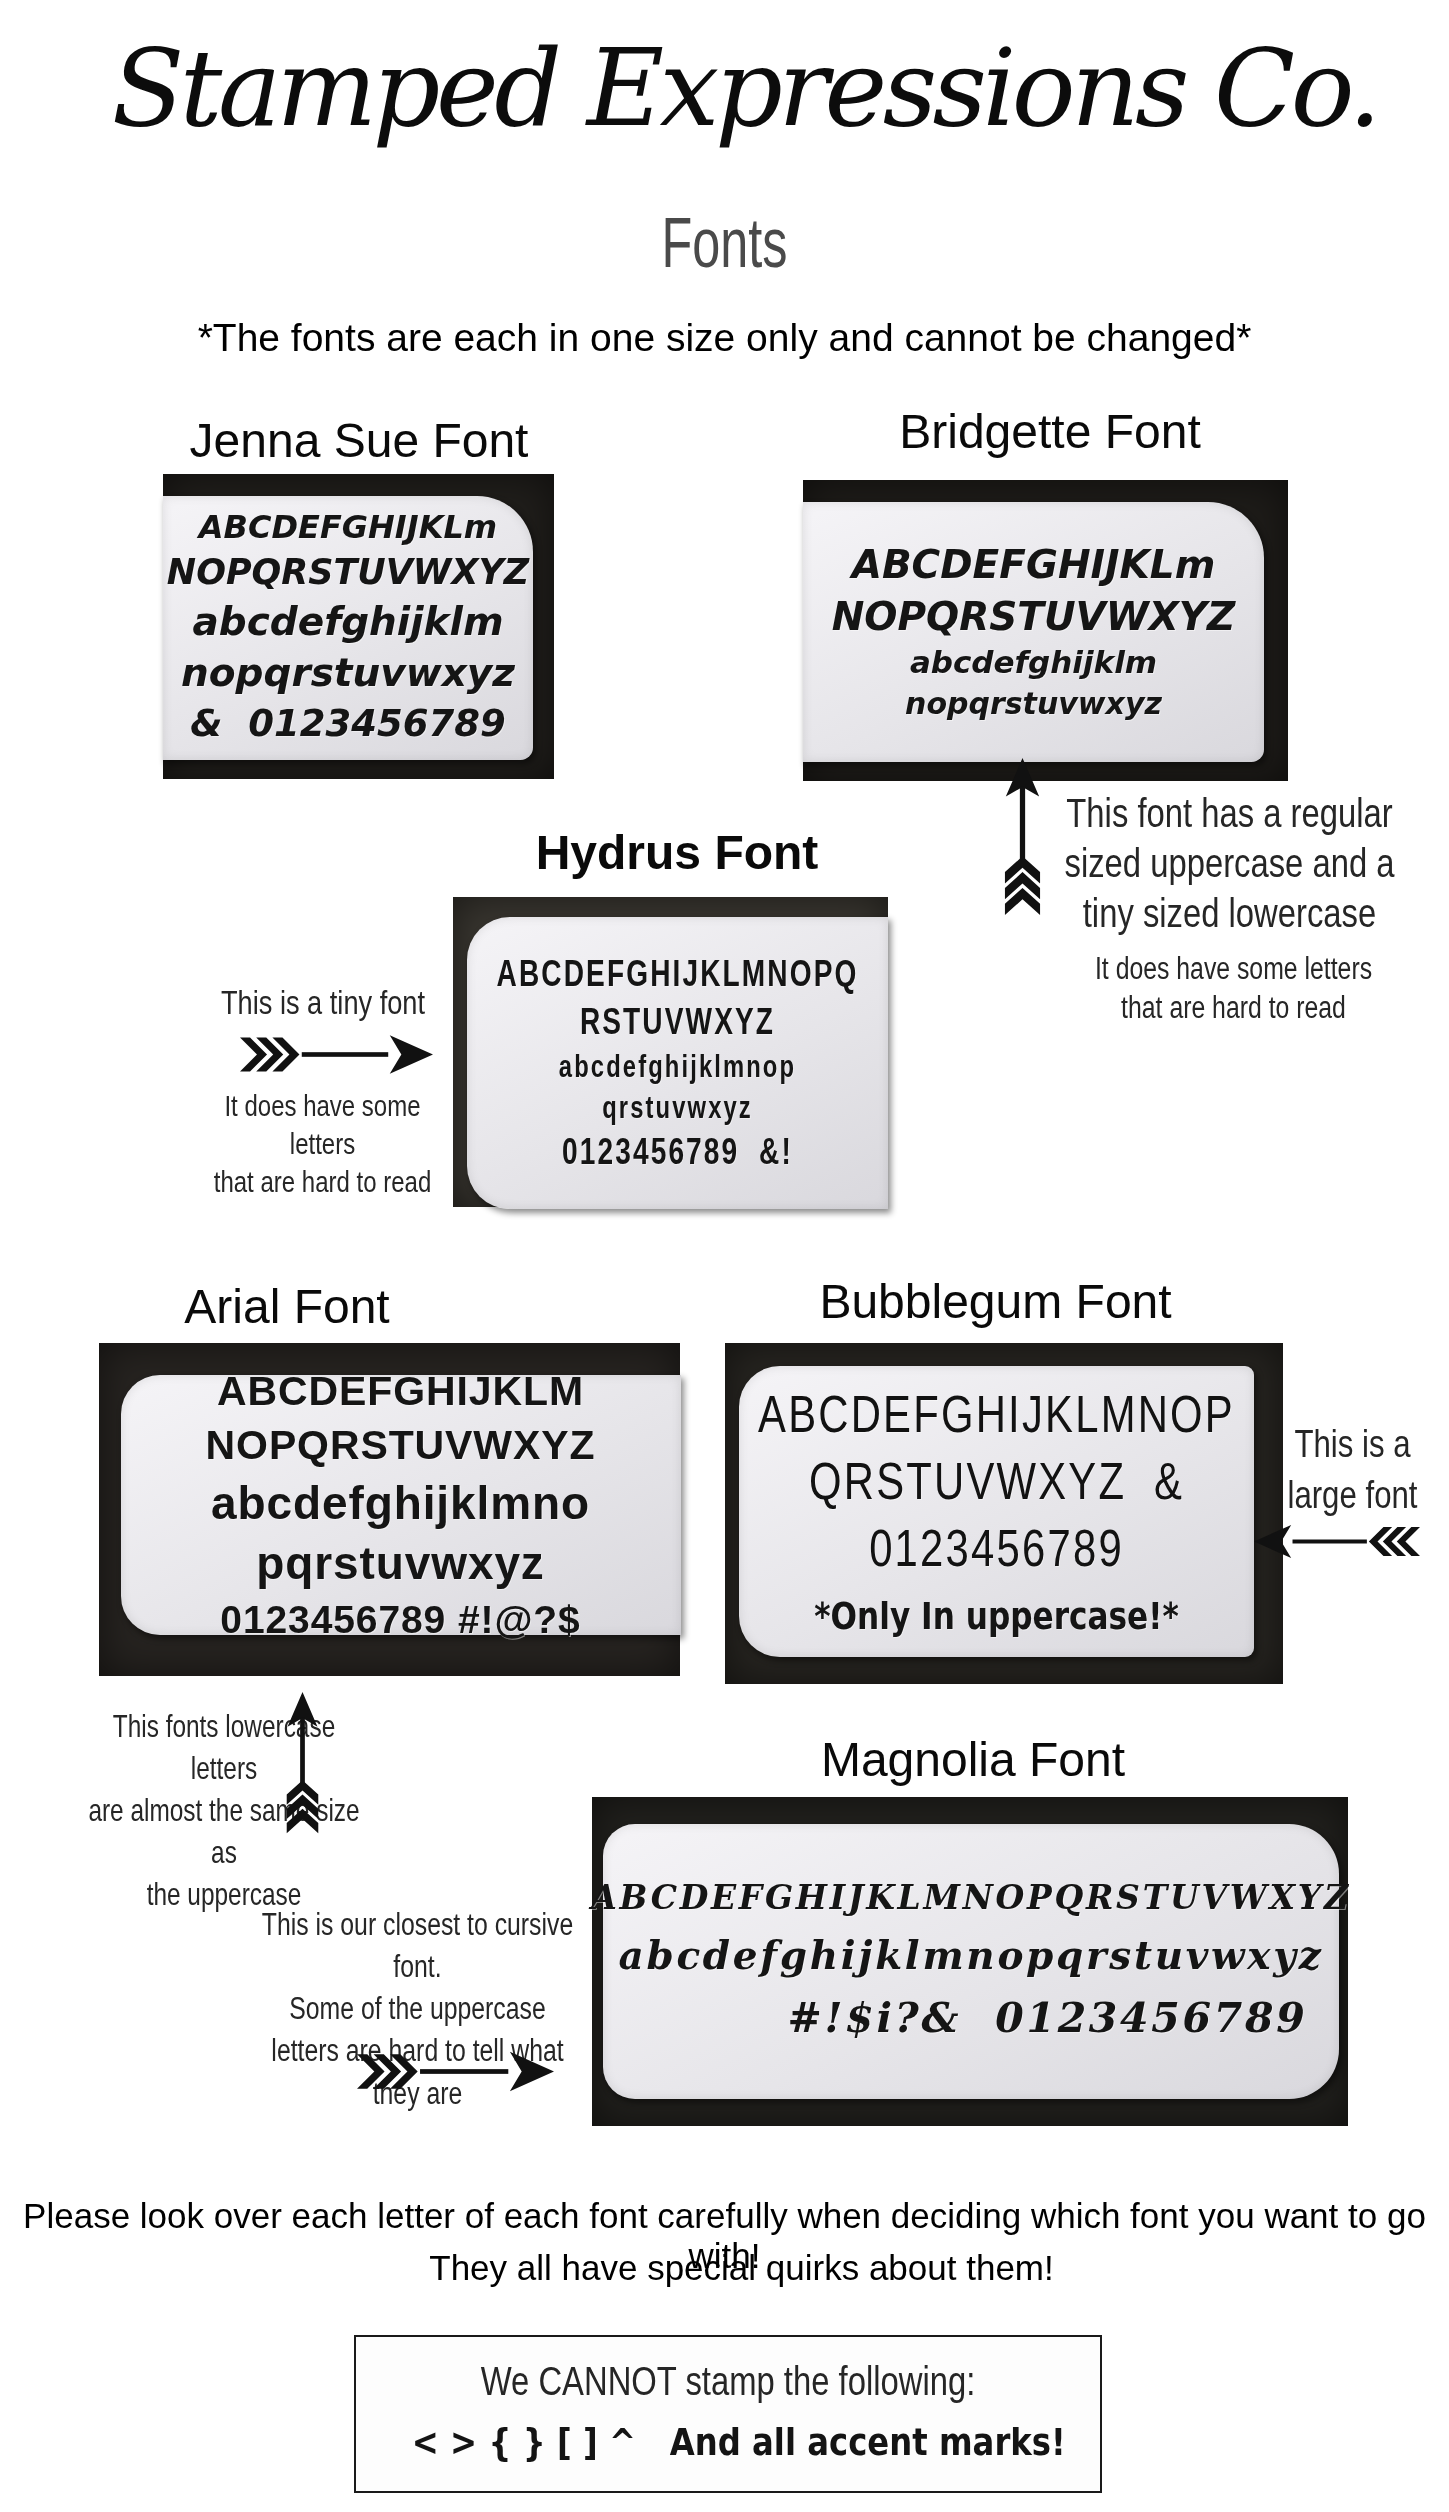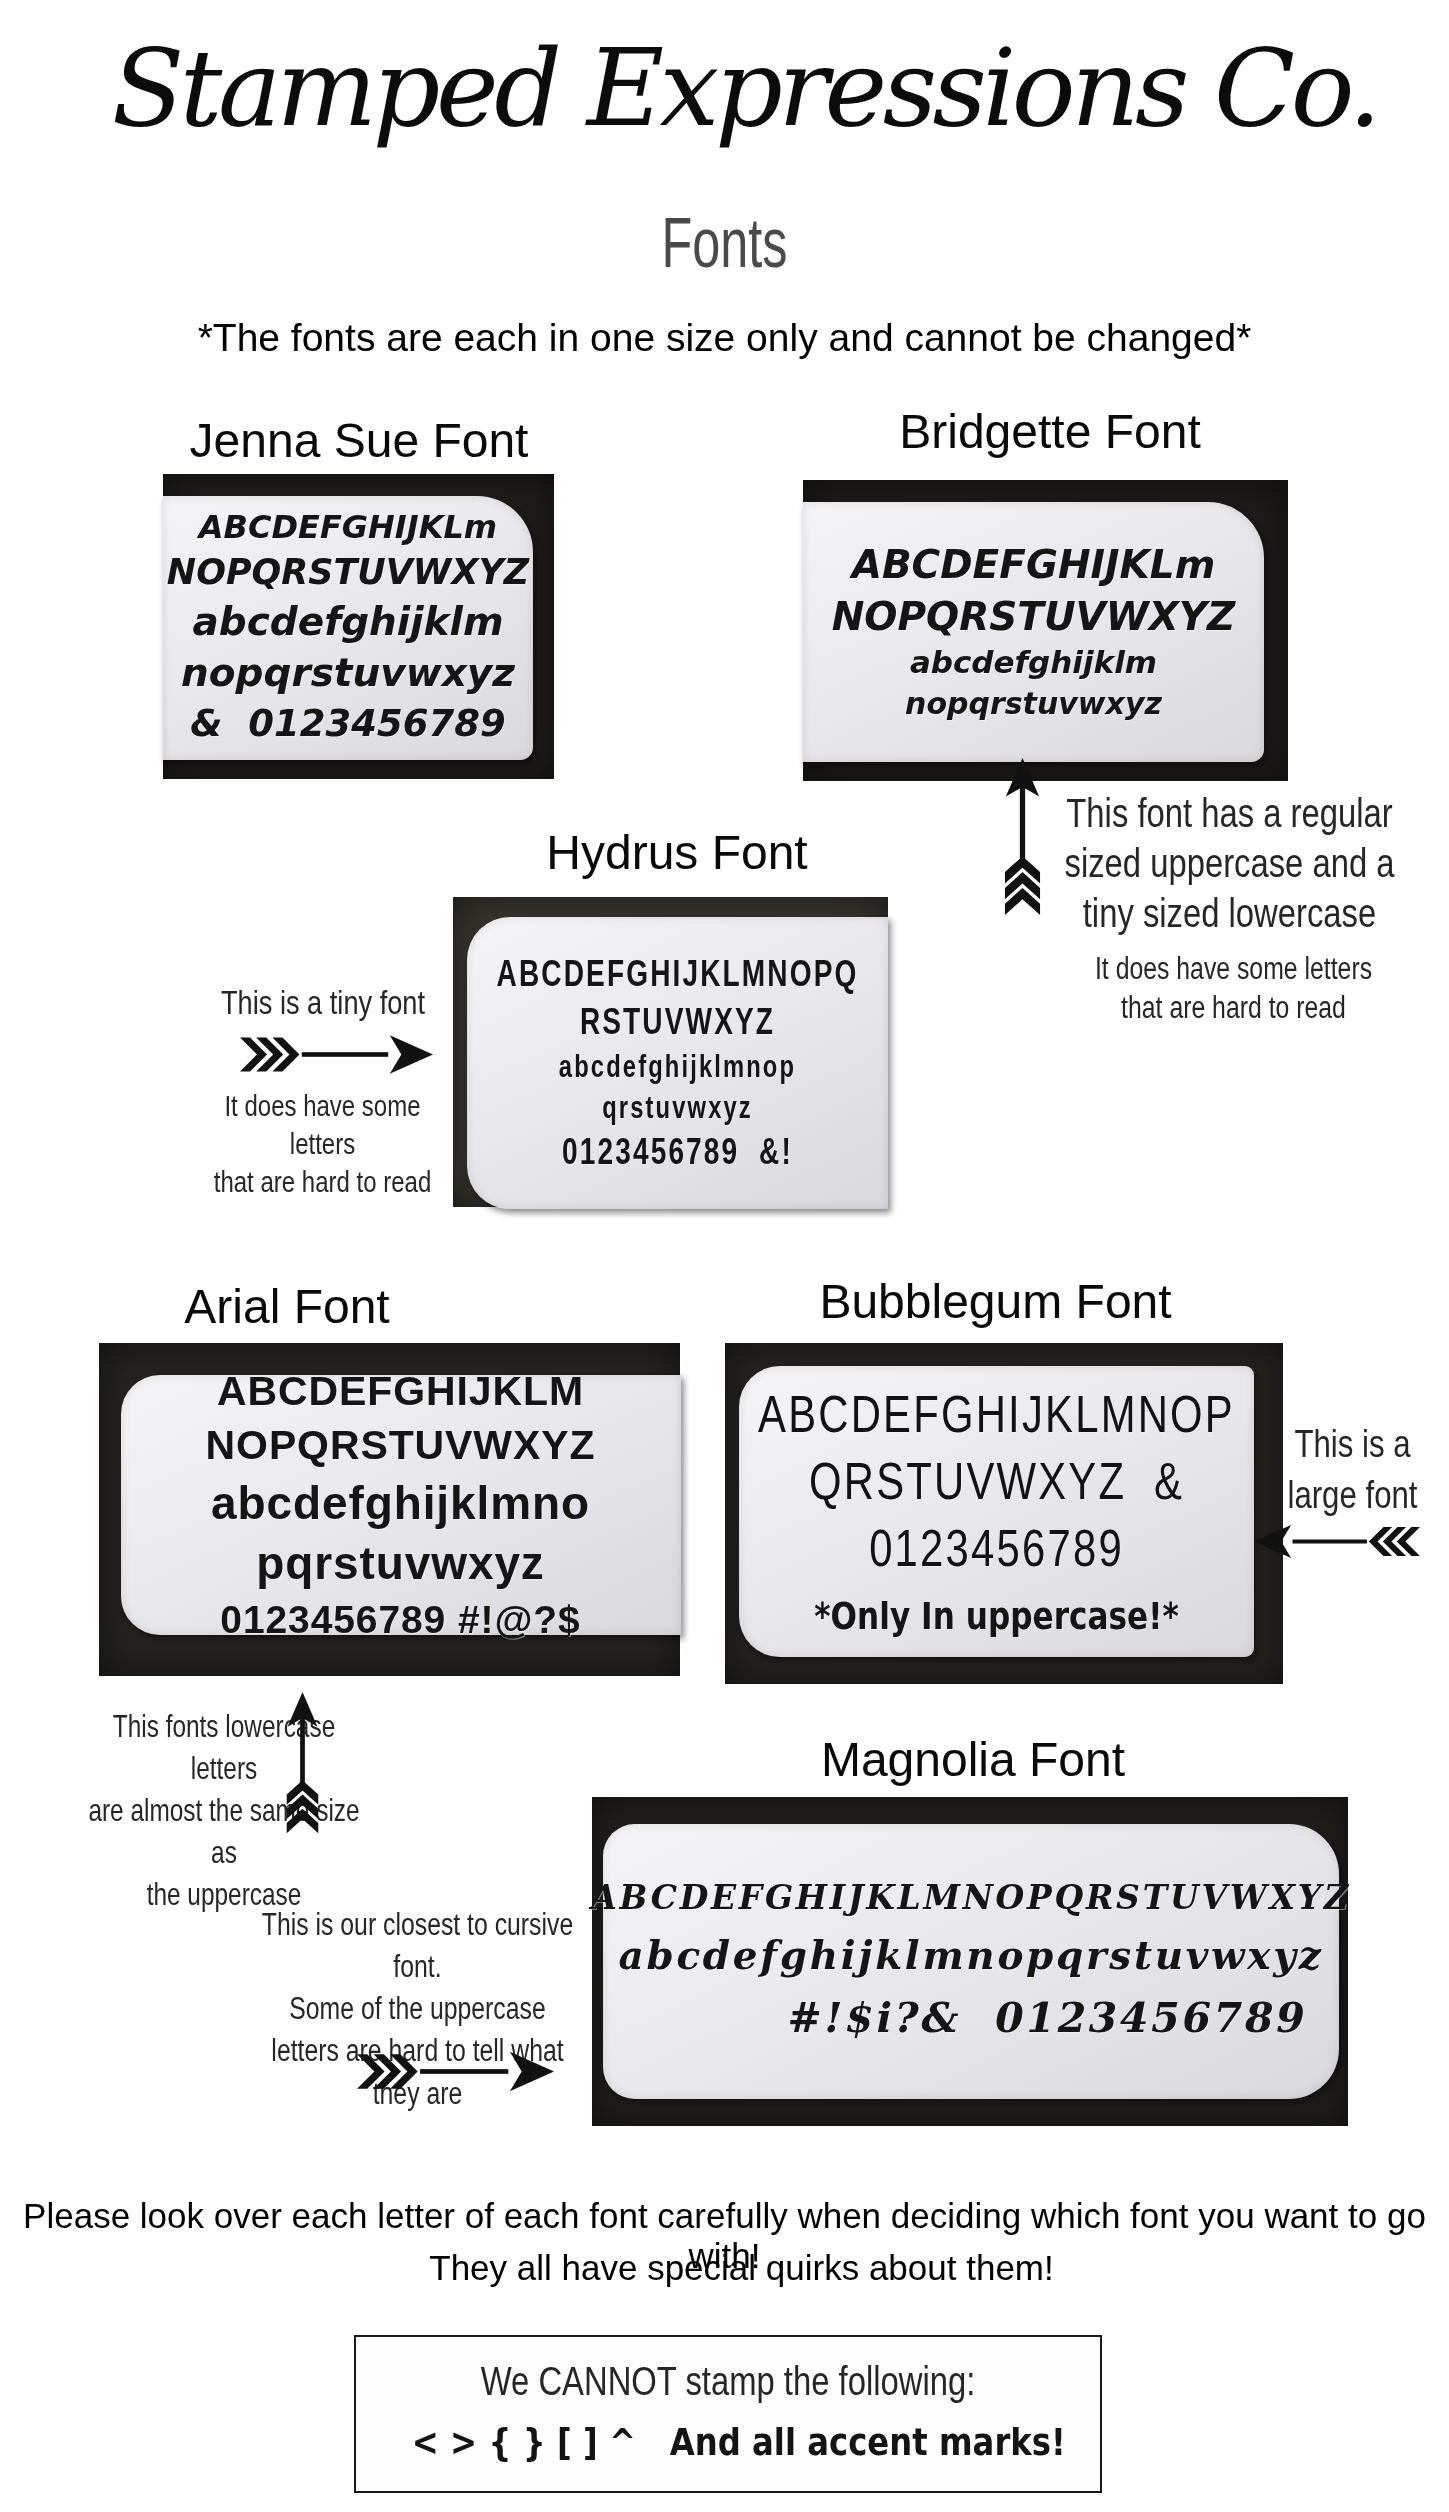--- a/index.html
+++ b/index.html
@@ -12,21 +12,21 @@
           letter-spacing:-4.5px; color:#0c0c0c; white-space:nowrap;margin-left:20px; }
   .subtitle { position:absolute; left:0; top:203px; width:100%; text-align:center;
           font-size:70px; color:#4a4a4a; transform:scaleX(.72); transform-origin:50% 0; }
   .disclaimer { position:absolute; left:0; top:316px; width:100%; text-align:center;
           font-size:39px; font-weight:normal; color:#000; }
 
   
   .fheading { position:absolute; text-align:center; font-size:48px; color:#0a0a0a; }
   #h-jenna     { left:90px; top:413px;  width:538px; }
   #h-bridgette { left:781px; top:404px;  width:538px; }
-  #h-hydrus    { left:408px; top:825px;  width:538px; }
+  #h-hydrus    { left:408px; top:825px;  width:538px;font-weight:bold; }
   #h-arial     { left:18px;  top:1279px; width:538px; }
   #h-bubblegum { left:722px; top:1274px; width:547px; }
   #h-magnolia  { left:704px; top:1732px; width:538px; }
 
   
   .photo { position:absolute; box-shadow:inset 0 0 41px rgba(0,0,0,.55); }
   .blank { position:absolute; background:linear-gradient(155deg,#f5f4f7 0%,#e6e5e9 55%,#d9d8dd 100%);
            box-shadow:inset 0 0 10.8px rgba(0,0,0,.10), 2.7px 3.6px 6.3px rgba(0,0,0,.45); }
   .rows  { position:absolute; left:0; top:0; right:0; bottom:0; display:flex;
            flex-direction:column; justify-content:center; align-items:center; gap:1.8px; }

